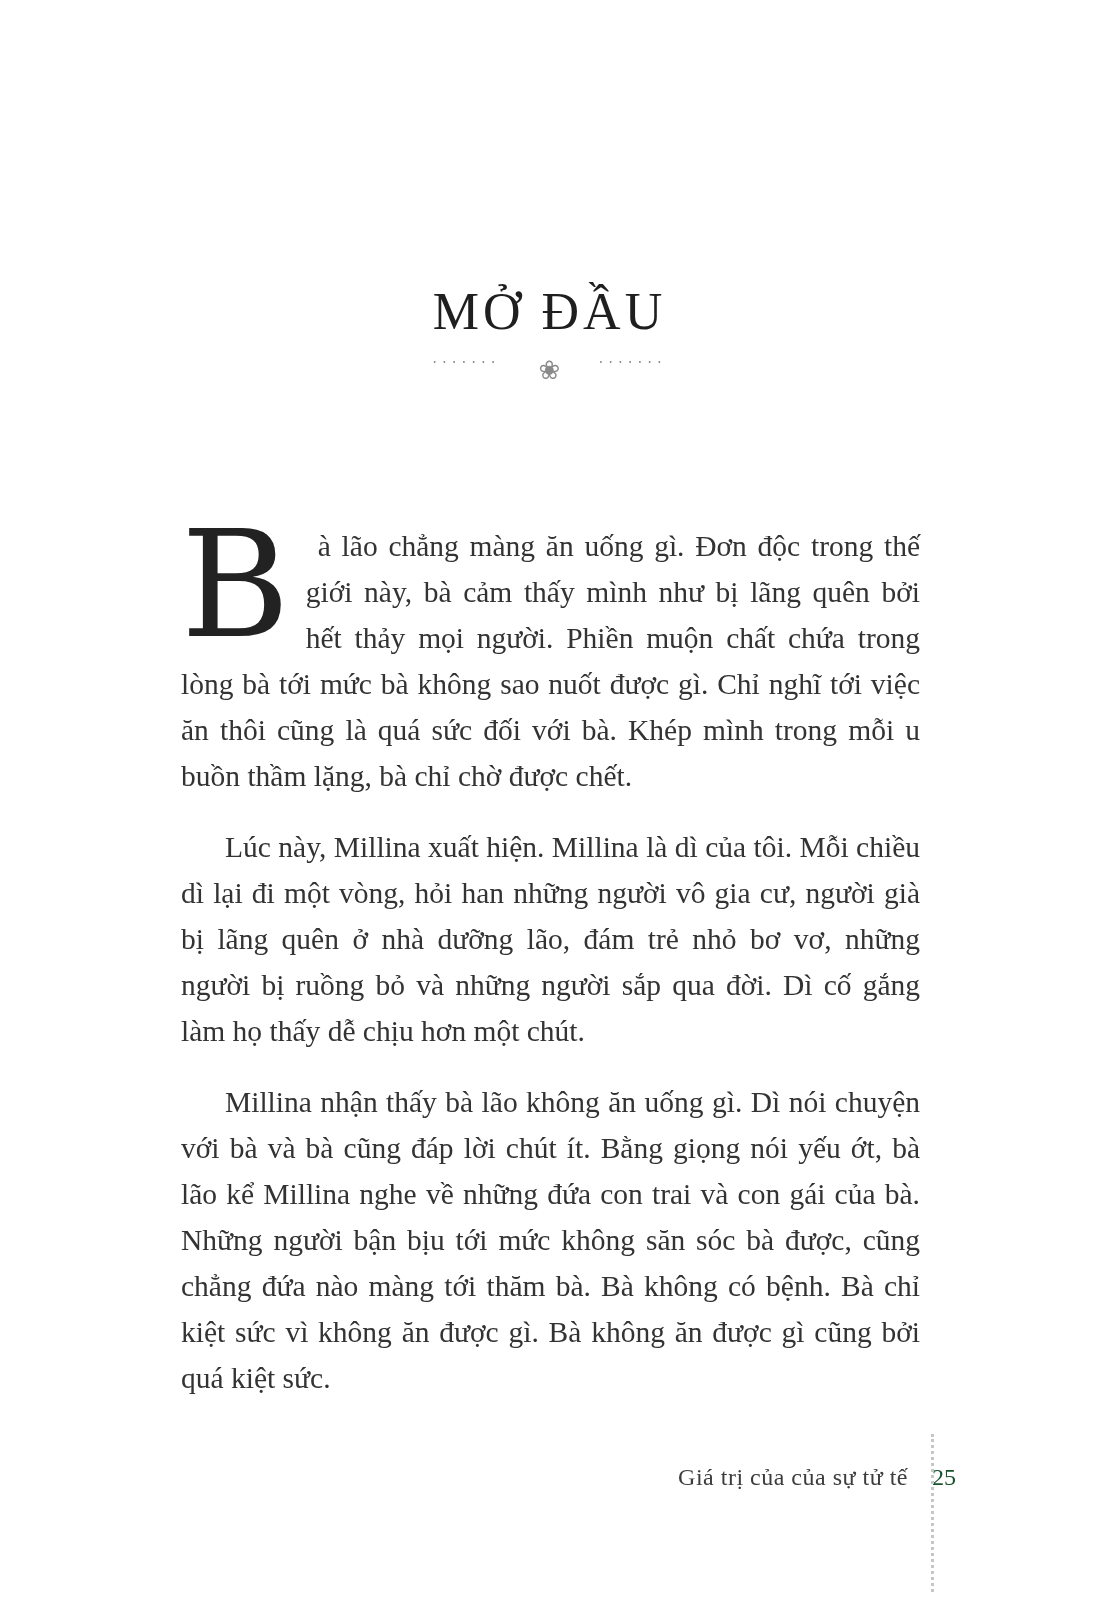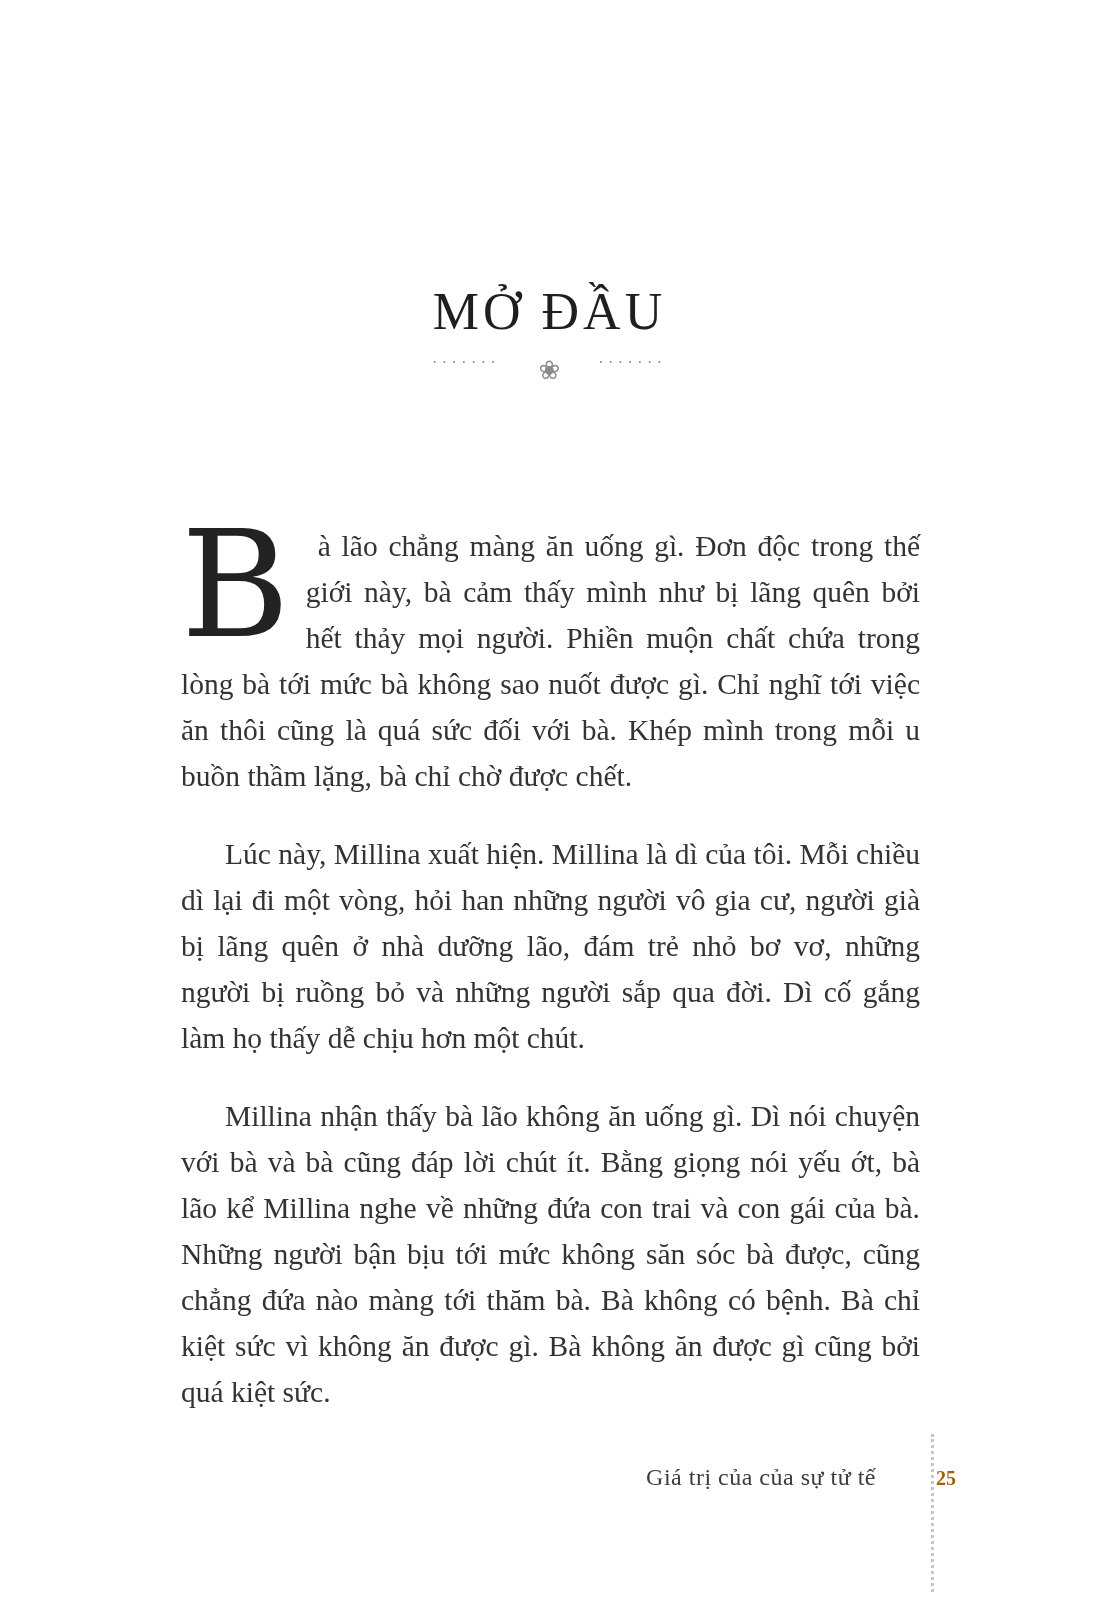--- a/index.html
+++ b/index.html
@@ -71,43 +71,41 @@
     float: left;
     font-size: 148px;
     line-height: 116px;
     padding: 4px 16px 0 0;
     color: #222222;
     font-family: "DejaVu Serif", serif;
     font-weight: 400;
   }
 
   .para + .para {
-    margin-top: 8px;
+    margin-top: 1px;
     text-indent: 44px;
   }
 
   .footer {
     position: absolute;
     top: 1428px;
     left: 0;
     width: 968px;
     display: flex;
     justify-content: flex-end;
     align-items: baseline;
-    gap: 36px;
   }
   .footer-title {
     font-size: 24px;
     color: #3c3c3c;
     letter-spacing: 0.5px;
   }
   .page-number {
-    font-size: 20px;
-    color: #a16207;
-    font-weight: bold;
+    font-size: 24px;
+    color: #14532d;
   }
 
   .footer-line {
     position: absolute;
     left: 919px;
     top: 1422px;
     height: 158px;
     width: 0;
     border-left: 3px dotted #c6c6c6;
   }

